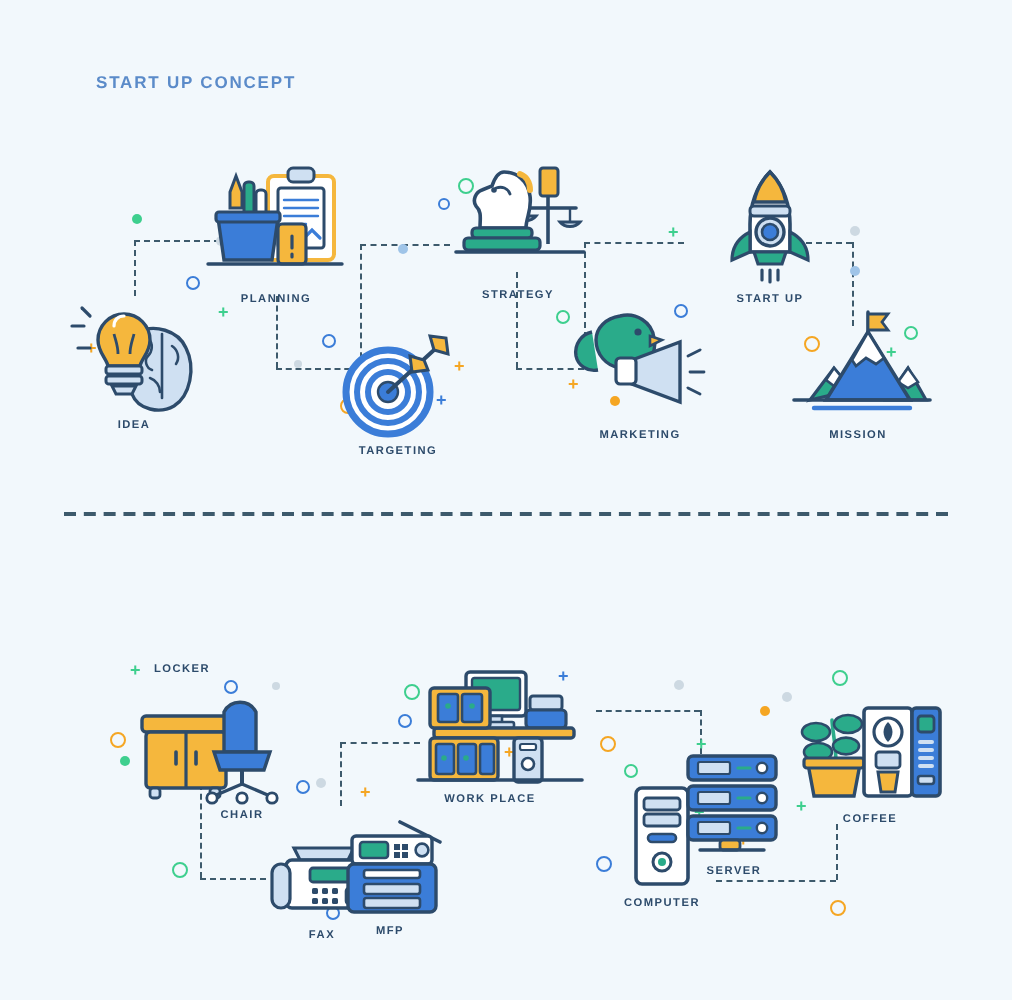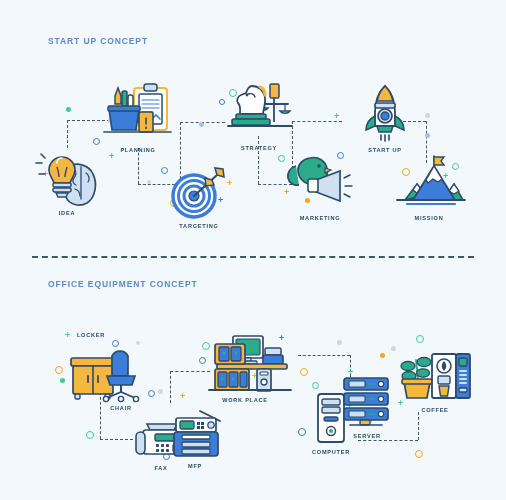--- a/index.html
+++ b/index.html
@@ -299,21 +299,20 @@
         <path d="M45 1h10l-3 4 3 4H45z" fill="#f5b73d" stroke="#2d4b6b" stroke-width="1.4"></path>
         <line x1="8" y1="44" x2="76" y2="44" stroke="#2d4b6b" stroke-width="1.8" stroke-linecap="round"></line>
         <line x1="18" y1="48" x2="66" y2="48" stroke="#3b7dd8" stroke-width="2.2" stroke-linecap="round"></line>
       </svg>
     </div>
     <div class="label">MISSION</div>
   </div>
 
   <div class="divider"></div>
 
-  <div class="section-title" id="title-office">OFFICE EQUIPMENT CONCEPT</div>
 
   <div class="conn v" style="left:100px; top:392px; height:47px;"></div>
   <div class="conn" style="left:100px; top:439px; width:33px;"></div>
   <div class="conn v" style="left:170px; top:371px; height:32px;"></div>
   <div class="conn" style="left:170px; top:371px; width:40px;"></div>
   <div class="conn" style="left:298px; top:355px; width:52px;"></div>
   <div class="conn v" style="left:350px; top:355px; height:22px;"></div>
   <div class="conn" style="left:358px; top:440px; width:60px;"></div>
   <div class="conn v" style="left:418px; top:412px; height:28px;"></div>
 

